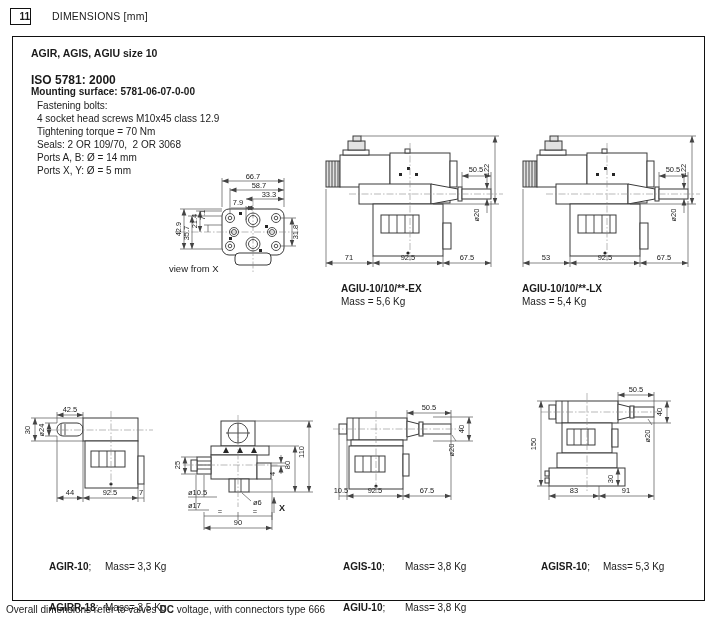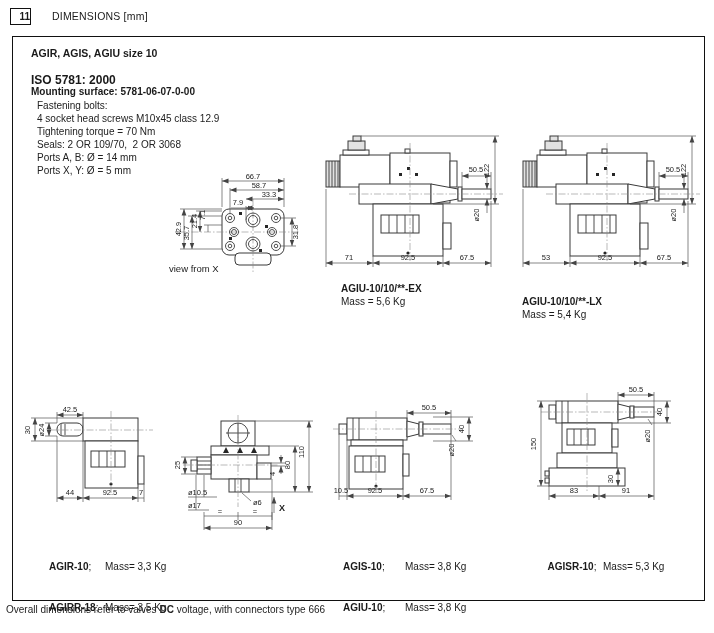--- a/index.html
+++ b/index.html
@@ -12,29 +12,29 @@
   #frame{left:12px;top:36px;width:691px;height:563px;border:1px solid #111;}
   #title{left:18px;top:10px;font-size:10.5px;font-weight:bold;}
   #iso{left:18px;top:36px;font-size:12px;font-weight:bold;}
   #mount{left:18px;top:49px;font-size:10px;font-weight:bold;}
   #infolines{left:18px;top:63px;font-size:10px;line-height:12.9px;color:#222;}
   #infolines div{white-space:pre;margin-left:6px;}
   #vfx-label{left:156px;top:226px;font-size:9.5px;color:#222;}
   .toplbl{line-height:13px;font-size:10px;}
   .toplbl .nm{font-weight:bold;}
   #lbl-ex{left:328px;top:245px;}
-  #lbl-lx{left:509px;top:258px;}
+  #lbl-lx{left:509px;top:245px;}
   .mrow{font-size:10px;line-height:13.5px;white-space:pre;}
   .mrow .cell{display:inline-block;font-weight:normal;}
   .mrow b{font-weight:bold;}
   #rows-agir{left:36px;top:496px;}
   #rows-agir .cell{width:56px;}
   #rows-agis{left:330px;top:496px;}
   #rows-agis .cell{width:62px;}
-  #rows-agisr{left:528px;top:496px;text-align:center;}
+  #rows-agisr{left:528px;top:496px;}
   #rows-agisr .cell{width:62px;}
   #footer{left:6px;top:604px;font-size:10px;color:#222;}
   #footer span{white-space:pre;}
   svg{position:absolute;left:0;top:0;}
   .o{fill:#fff;stroke:#3a3a3a;stroke-width:1;}
   .og{fill:#e2e2e2;stroke:#3a3a3a;stroke-width:1;}
   .ln{fill:none;stroke:#3a3a3a;stroke-width:0.9;}
   .d{fill:none;stroke:#555;stroke-width:0.7;}
   .cl{fill:none;stroke:#8a8a8a;stroke-width:0.6;stroke-dasharray:7 2 1.5 2;}
   .k{fill:#262626;}

